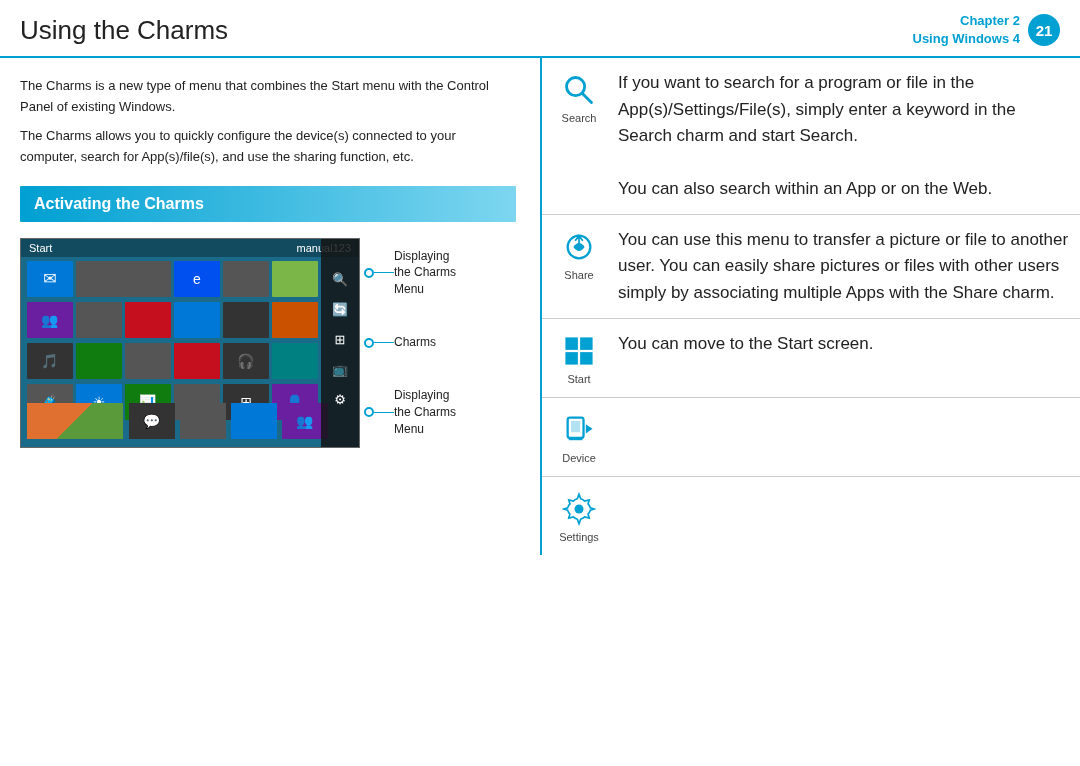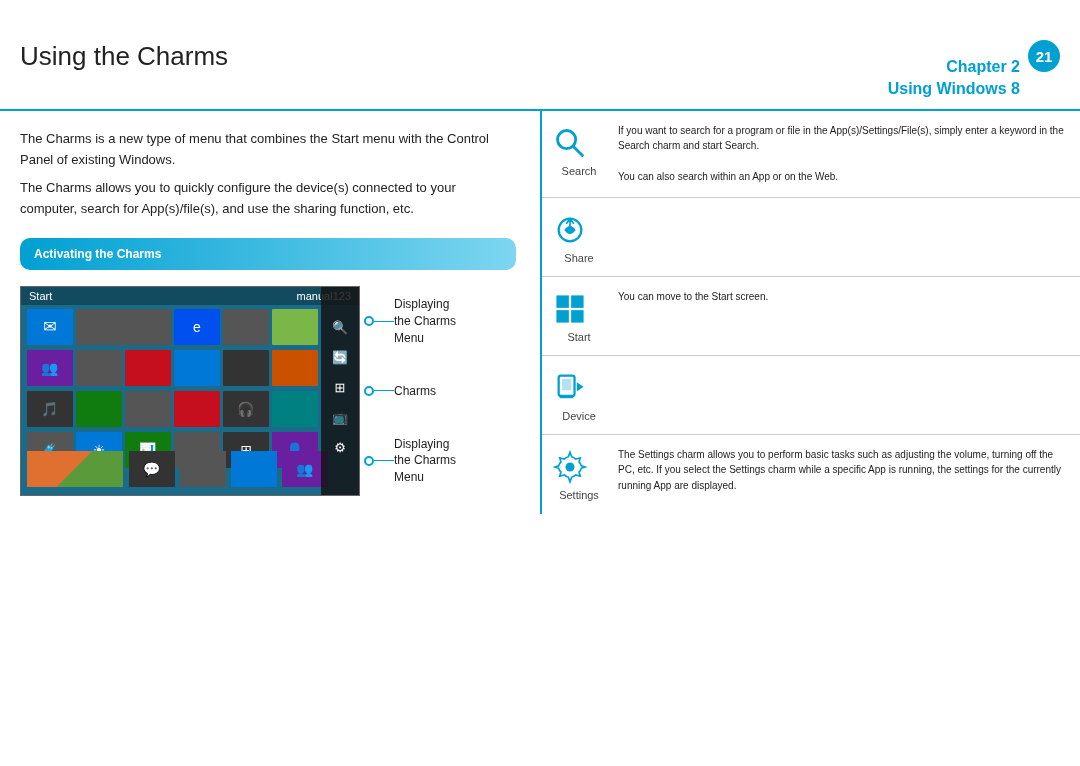--- a/index.html
+++ b/index.html
@@ -26,24 +26,23 @@
       color: #222;
     }
     .header-right {
       display: flex;
       align-items: center;
       gap: 8px;
     }
     .chapter-text {
       text-align: right;
       color: #00a0d2;
-      font-size: 16px;
+      font-size: 13px;
       font-weight: bold;
       line-height: 1.4;
-      margin-top: 44px;
     }
     .chapter-badge {
       background: #00a0d2;
       color: #fff;
       border-radius: 50%;
       width: 32px;
       height: 32px;
       display: flex;
       align-items: center;
       justify-content: center;
@@ -66,24 +65,24 @@
     .intro-text {
       font-size: 13px;
       line-height: 1.6;
       margin-bottom: 8px;
       color: #222;
     }
     .section-header {
       background: linear-gradient(to right, #00a0d2, #7dd6f0);
       color: #fff;
       font-weight: bold;
-      font-size: 12px;
+      font-size: 16px;
       padding: 9px 14px;
       margin: 18px 0 16px 0;
-      border-radius: 10px;
+      border-radius: 1px;
     }
     .activating-text {
       font-size: 13px;
       line-height: 1.6;
       margin-bottom: 14px;
     }
     .activating-text strong {
       font-weight: bold;
       color: #222;
     }
@@ -158,40 +157,41 @@
       gap: 12px;
       align-items: flex-start;
     }
     .charm-row:last-child {
       border-bottom: none;
     }
     .charm-icon-col {
       width: 54px;
       display: flex;
       flex-direction: column;
+      align-items: center;
       flex-shrink: 0;
       padding-top: 2px;
     }
     .charm-big-icon {
       width: 36px;
       height: 36px;
       display: flex;
       align-items: center;
       justify-content: center;
       color: #00a0d2;
       font-size: 28px;
       margin-bottom: 4px;
     }
     .charm-label {
       font-size: 11px;
       color: #444;
       text-align: center;
     }
     .charm-desc {
-      font-size: 10px;
+      font-size: 17px;
       line-height: 1.55;
       color: #222;
       flex: 1;
     }
 
     
     .icon-search svg,
     .icon-share svg,
     .icon-start svg,
     .icon-device svg,
@@ -200,21 +200,21 @@
     }
   </style>
 </head>
 <body>
 
 <div class="header">
   <h1 class="header-title">Using the Charms</h1>
   <div class="header-right">
     <div class="chapter-text">
       <span>Chapter 2</span><br>
-      <span>Using Windows 8</span>
+      <span>Using Windows 4</span>
     </div>
     <div class="chapter-badge">21</div>
   </div>
 </div>
 
 <div class="main-content">
 
   <div class="left-col">
     <p class="intro-text">The Charms is a new type of menu that combines the Start menu with the Control Panel of existing Windows.</p>
     <p class="intro-text">The Charms allows you to quickly configure the device(s) connected to your computer, search for App(s)/file(s), and use the sharing function, etc.</p>
@@ -329,20 +329,21 @@
       <div class="charm-icon-col">
         <div class="charm-big-icon icon-share">
           <svg viewBox="0 0 30 30" width="34" height="34">
             <circle cx="15" cy="15" r="10" stroke="#00a0d2" stroke-width="2" fill="none"></circle>
             <path d="M10 15 Q15 8 20 15 Q15 22 10 15 Z" fill="#00a0d2"></path>
             <path d="M15 5 L15 12 M12 9 L15 5 L18 9" stroke="#00a0d2" stroke-width="1.5" fill="none" stroke-linecap="round"></path>
           </svg>
         </div>
         <div class="charm-label">Share</div>
       </div>
+      <div class="charm-desc">You can use this menu to transfer a picture or file to another user. You can easily share pictures or files with other users simply by associating multiple Apps with the Share charm.</div>
     </div>
 
     <div class="charm-row">
       <div class="charm-icon-col">
         <div class="charm-big-icon icon-start">
           <svg viewBox="0 0 30 30" width="34" height="34">
             <rect x="3" y="3" width="11" height="11" fill="#00a0d2"></rect>
             <rect x="16" y="3" width="11" height="11" fill="#00a0d2"></rect>
             <rect x="3" y="16" width="11" height="11" fill="#00a0d2"></rect>
             <rect x="16" y="16" width="11" height="11" fill="#00a0d2"></rect>
@@ -370,17 +371,16 @@
     <div class="charm-row">
       <div class="charm-icon-col">
         <div class="charm-big-icon icon-settings">
           <svg viewBox="0 0 30 30" width="34" height="34">
             <circle cx="15" cy="15" r="4" fill="#00a0d2"></circle>
             <path d="M15 2 L16.5 6 Q18.5 6.5 20 8 L24 7 L23 10.5 Q24.5 12 25 14 L28 15 L25 16 Q24.5 18 23 19.5 L24 23 L20 22 Q18.5 23.5 16.5 24 L15 28 L13.5 24 Q11.5 23.5 10 22 L6 23 L7 19.5 Q5.5 18 5 16 L2 15 L5 14 Q5.5 12 7 10.5 L6 7 L10 8 Q11.5 6.5 13.5 6 Z" stroke="#00a0d2" stroke-width="1.5" fill="none"></path>
           </svg>
         </div>
         <div class="charm-label">Settings</div>
       </div>
-      <div class="charm-desc">The Settings charm allows you to perform basic tasks such as adjusting the volume, turning off the PC, etc. If you select the Settings charm while a specific App is running, the settings for the currently running App are displayed.</div>
     </div>
 
   </div>
 </div>
 
 </body></html>

